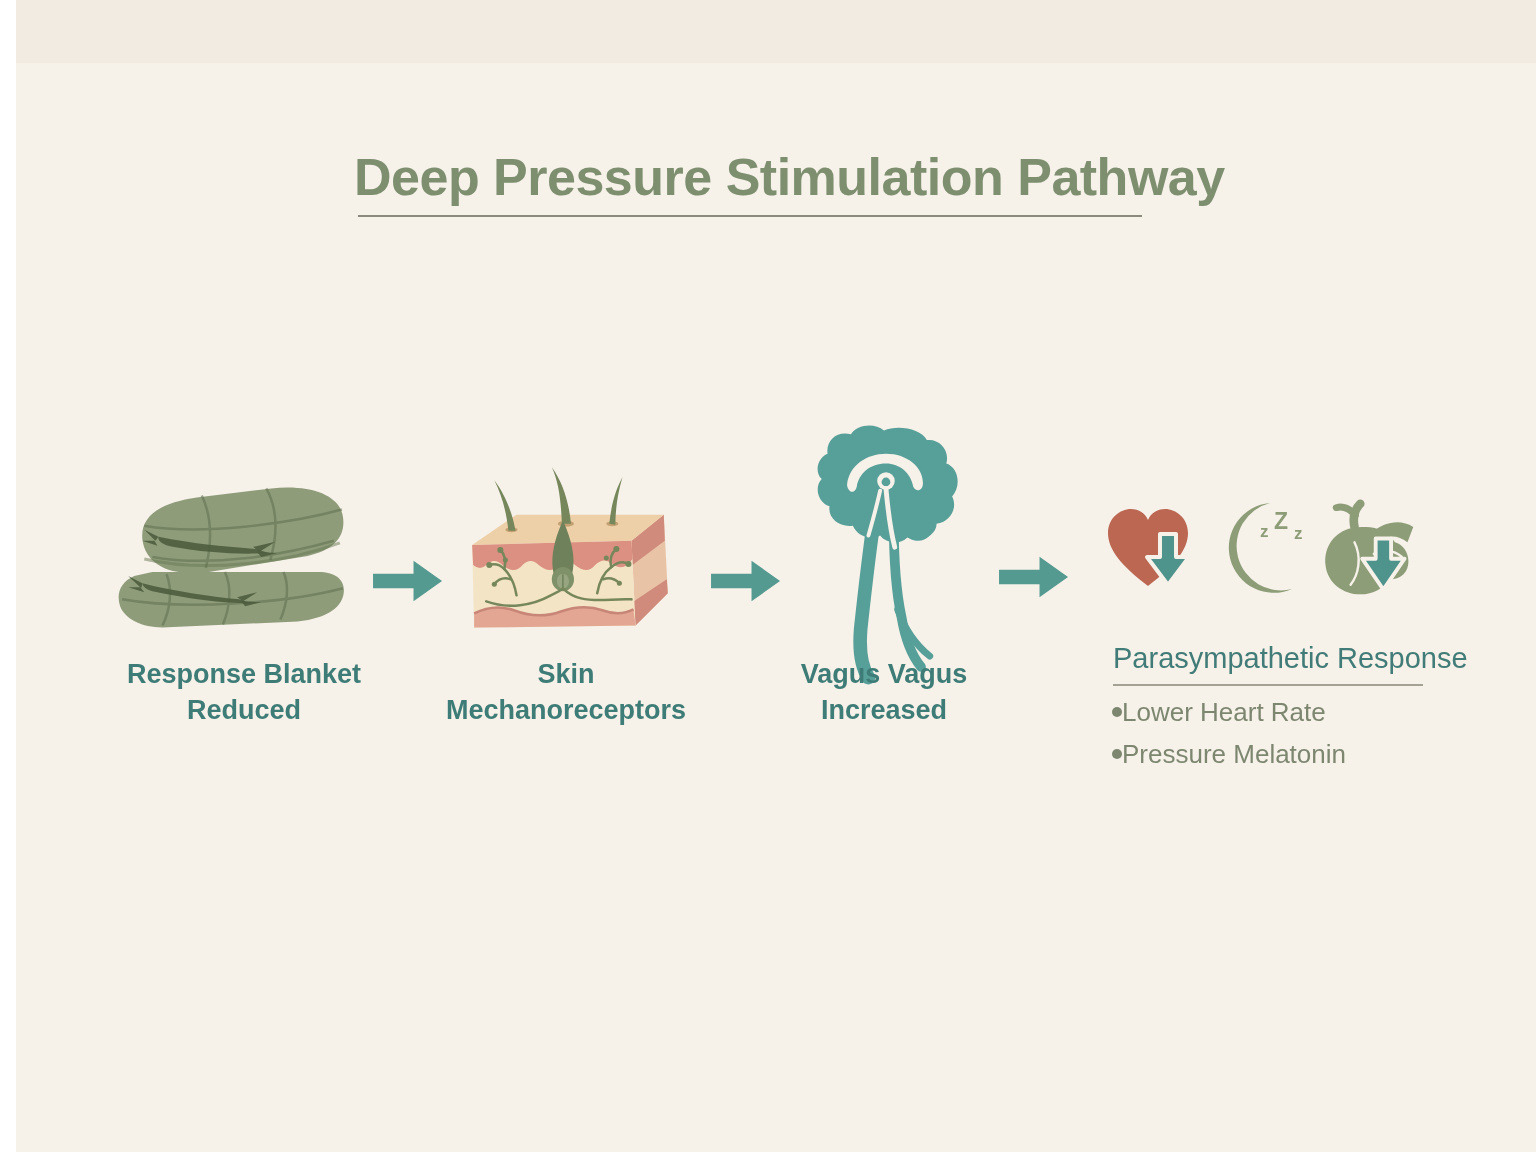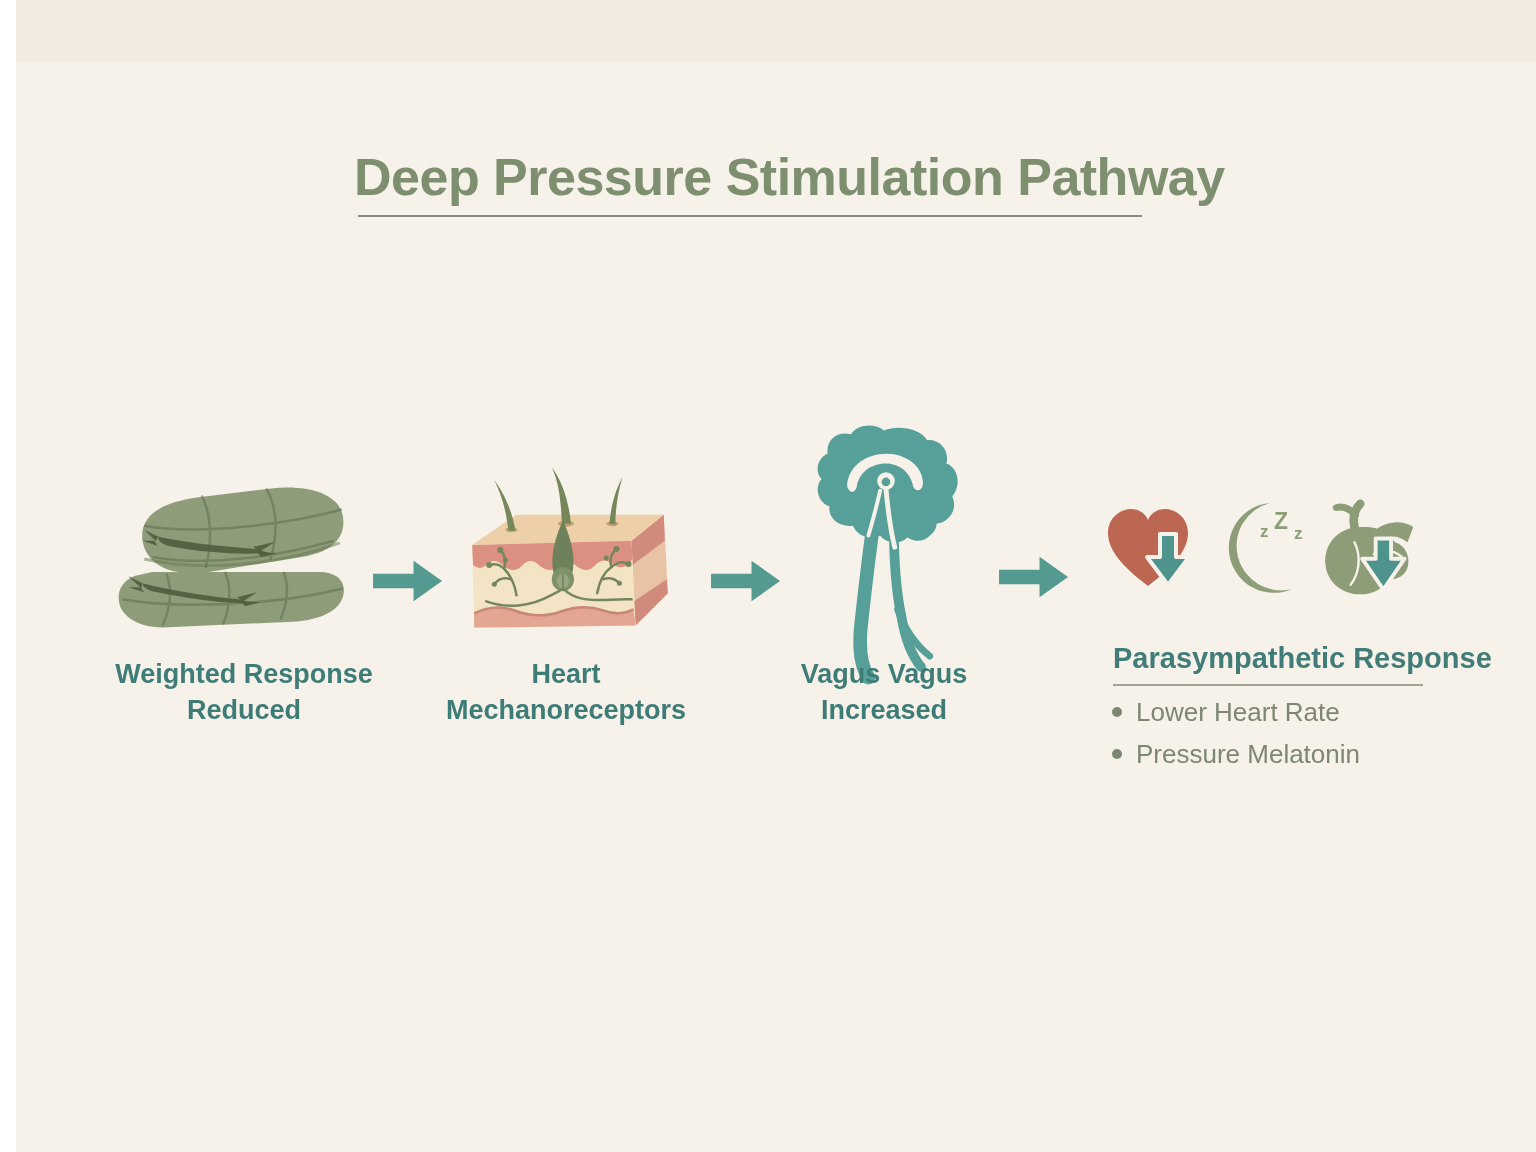--- a/index.html
+++ b/index.html
@@ -36,26 +36,26 @@
   .flow-arrow-2{left:694px; top:558px;}
   .flow-arrow-3{left:982px; top:554px;}
 
   .resp-icon{position:absolute;}
   .icon-heart-down{left:1082px; top:500px;}
   .icon-moon{left:1196px; top:497px;}
   .icon-organ-heart{left:1298px; top:496px;}
 
   .resp-heading{
     position:absolute; left:1097px; top:642px;
-    font-size:29px; font-weight:700; color:#417c78; white-space:nowrap;
+    font-size:29px; font-weight:400; color:#417c78; white-space:nowrap;
   }
   .resp-underline{position:absolute;left:1097px;top:684px;width:310px;height:2px;background:#a3a294;}
 
   .resp-bullets{position:absolute;left:1096px;top:697px;width:340px;}
-  .bullet-row{display:flex;align-items:center;gap:14px;height:30px;margin-bottom:12px;}
+  .bullet-row{display:flex;align-items:center;height:30px;margin-bottom:12px;}
   .bullet-dot{width:10px;height:10px;border-radius:50%;background:#7d8770;flex:0 0 auto;}
   .bullet-text{font-size:26px;color:#7d8770;font-weight:400;white-space:nowrap;}
 
   .zzz-small{font-size:17px;font-weight:700;fill:#8d9d78;}
   .zzz-big{font-size:23px;font-weight:700;fill:#8d9d78;}
 </style>
 </head>
 <body>
 
 <div class="canvas">
@@ -92,21 +92,21 @@
     <path d="M54,58 C88,65 122,68 150,70 L164,74 C138,76 100,74 68,68 C58,66 53,62 54,58 Z" fill="#4d5d3e" opacity="0.9"></path>
     <g fill="#4d5d3e" opacity="0.9">
       <path d="M148,68 L170,63 L154,73 Z"></path>
       <path d="M152,73 L172,74 L156,78 Z"></path>
       <path d="M54,58 L40,51 L51,62 Z"></path>
       <path d="M50,62 L38,62 L53,67 Z"></path>
     </g>
   </svg>
 
   <div class="step-label label-blanket">
-    <div>Weighted Response</div>
+    <div>Response Blanket</div>
     <div>Reduced</div>
   </div>
 
   <svg class="flow-arrow flow-arrow-1" width="72" height="46" viewBox="0 0 76 50">
     <polygon points="0,17 44,17 44,3 75,25 44,47 44,33 0,33" fill="#549a91"></polygon>
   </svg>
 
   <svg class="illus illus-skin" width="232" height="182" viewBox="0 0 230 180">
 
     <polygon points="172,74 204,48 208,126 176,158" fill="#e9c3a5"></polygon>
@@ -153,21 +153,21 @@
         <circle cx="36" cy="117" r="2.5"></circle>
       <circle cx="169" cy="97" r="3"></circle>
         <circle cx="157" cy="82" r="3"></circle>
         <circle cx="160" cy="116" r="2.5"></circle>
       <circle cx="47" cy="93" r="2.5"></circle>
         <circle cx="147" cy="91" r="2.5"></circle>
     </g>
   </svg>
 
   <div class="step-label label-skin">
-    <div>Heart</div>
+    <div>Skin</div>
     <div>Mechanoreceptors</div>
   </div>
 
   <svg class="flow-arrow flow-arrow-2" width="72" height="46" viewBox="0 0 76 50">
     <polygon points="0,17 44,17 44,3 75,25 44,47 44,33 0,33" fill="#549a91"></polygon>
   </svg>
 
   <svg class="illus illus-vagus" width="146" height="264" viewBox="0 0 150 270">
 
     <g stroke="#57a099" fill="none" stroke-linecap="round">

